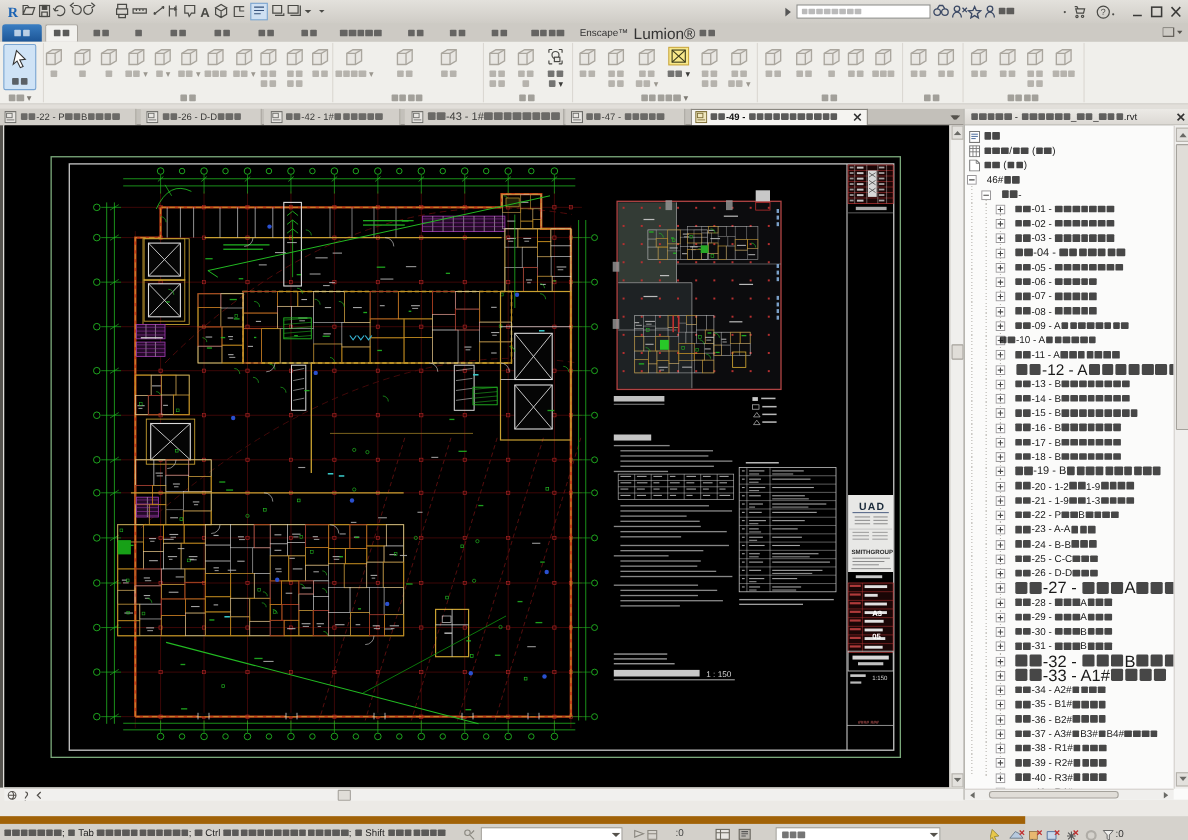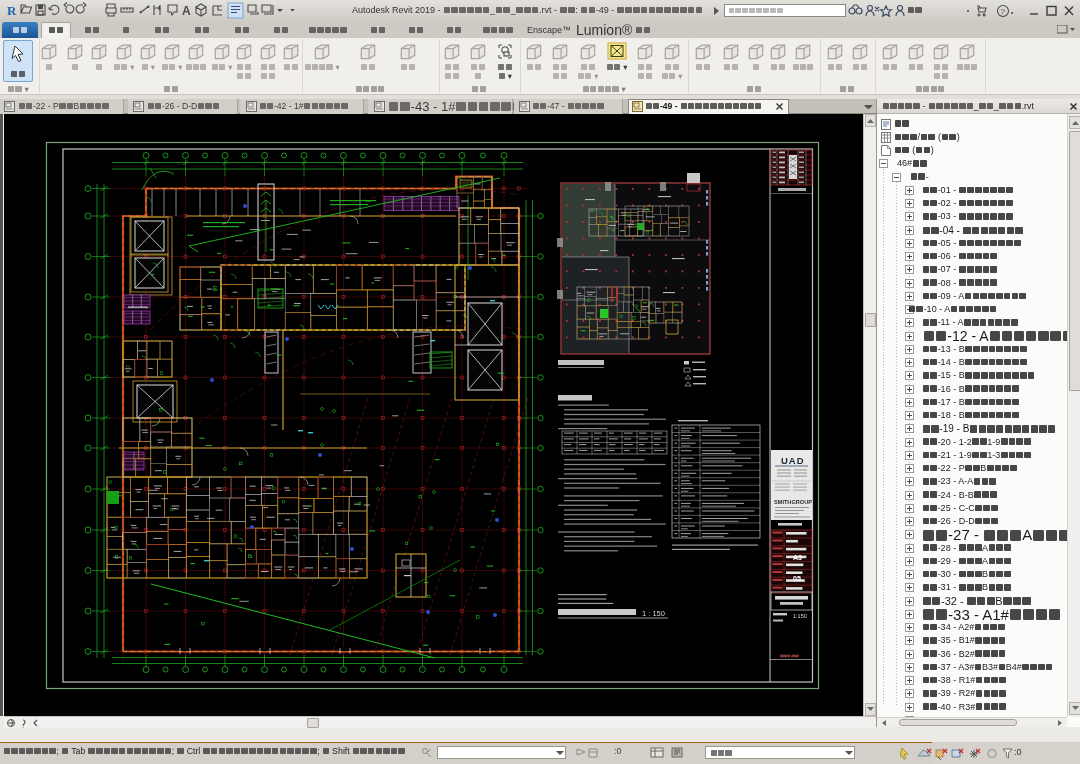--- a/index.html
+++ b/index.html
@@ -37,21 +37,20 @@
 <g stroke="#35507a" stroke-width="1">
         <path d="M231 6.5 h9 M231 9.5 h9 M231 12.5 h6"></path>
       </g>
 <g stroke="#4a4a46" fill="none" stroke-width="1.1">
 <path d="M248 5 h8 v7 h-8 z m2 9 h8 v-2"></path>
 <path d="M262 5 h9 v7 h-9 z m2 9 h9 v-9"></path>
 </g>
 <path d="M277 9 l3 3 3-3 z" fill="#4a4a46"></path>
 <path d="M290 9 l2.5 2.5 2.5-2.5 z" fill="#4a4a46"></path>
 </svg>
-    <div class="ab t9" style="left:352px;top:4px;color:#333">Autodesk Revit 2019 - <i></i><i></i><i></i><i></i><i></i><i></i>_<i></i><i></i>_<i></i><i></i><i></i>.rvt - <i></i><i></i>: <i></i><i></i>-49 - <i></i><i></i><i></i><i></i><i></i><i></i><i></i><i></i><i></i><i></i><i></i></div>
     <div class="ab" style="left:714px;top:7px;width:0;height:0;border-left:5px solid #555;border-top:4px solid transparent;border-bottom:4px solid transparent"></div>
     <div class="ab" style="left:724px;top:4px;width:122px;height:13px;background:#fff;border:1px solid #8a8a86;font-size:8px;font-style:italic;color:#999;padding:1px 3px"><i></i><i></i><i></i><i></i><i></i><i></i><i></i><i></i></div>
     <svg class="ab" style="left:848px;top:3px" width="180" height="16" viewBox="0 0 180 16">
 <g stroke="#3c4a66" fill="none" stroke-width="1.2">
 <circle cx="4" cy="8" r="3"></circle>
         <circle cx="11" cy="8" r="3"></circle>
         <path d="M4 5 l2-3 h3 l2 3"></path>
 <circle cx="22" cy="5" r="2.5"></circle>
         <path d="M18 13 c0-3 2-5 4-5 s4 2 4 5 M27 4 l4 4 m0-4 l-4 4"></path>
 <path d="M38 3 l1.5 3.5 4 .3 -3 2.6 .9 3.9 -3.4-2.1 -3.4 2.1 .9-3.9 -3-2.6 4-.3 z"></path>
@@ -393,21 +392,21 @@
       <rect x="2" y="2" width="5" height="4" fill="none" stroke="#6a6a66" stroke-width=".8"></rect>
       <path d="M2 8 h7" stroke="#6a6a66" stroke-width=".8"></path>
     </svg>
     <div class="ab" style="left:259px;top:1px;font-size:8.6px;line-height:13px;color:#3a3a38;white-space:nowrap"><i></i><i></i>-42 - 1#<i></i><i></i><i></i><i></i><i></i><i></i></div>
     <div class="ab" style="left:368px;top:0;width:145px;height:15px;background:#d2cfc9;border-right:1px solid #a8a59e"></div>
     <svg class="ab" style="left:374px;top:2px" width="11" height="11" viewBox="0 0 11 11">
       <rect x="0.5" y="0.5" width="10" height="10" fill="#e8e6e2" stroke="#6a6a66"></rect>
       <rect x="2" y="2" width="5" height="4" fill="none" stroke="#6a6a66" stroke-width=".8"></rect>
       <path d="M2 8 h7" stroke="#6a6a66" stroke-width=".8"></path>
     </svg>
-    <div class="ab" style="left:388px;top:1px;font-size:13px;line-height:13px;color:#3a3a38;white-space:nowrap"><i></i><i></i>-43 - 1#<i></i><i></i><i></i><i></i><i></i><i></i><i></i><i></i></div>
+    <div class="ab" style="left:388px;top:1px;font-size:10px;line-height:13px;color:#3a3a38;white-space:nowrap"><i></i><i></i>-43 - 1#<i></i><i></i><i></i><i></i><i></i><i></i><i></i><i></i></div>
     <div class="ab" style="left:514px;top:0;width:109px;height:15px;background:#d2cfc9;border-right:1px solid #a8a59e"></div>
     <svg class="ab" style="left:519px;top:2px" width="11" height="11" viewBox="0 0 11 11">
       <rect x="0.5" y="0.5" width="10" height="10" fill="#e8e6e2" stroke="#6a6a66"></rect>
       <rect x="2" y="2" width="5" height="4" fill="none" stroke="#6a6a66" stroke-width=".8"></rect>
       <path d="M2 8 h7" stroke="#6a6a66" stroke-width=".8"></path>
     </svg>
     <div class="ab" style="left:532px;top:1px;font-size:8.6px;line-height:13px;color:#3a3a38;white-space:nowrap"><i></i><i></i>-47 - <i></i><i></i><i></i><i></i><i></i></div>
     <div class="ab" style="left:628px;top:0;width:161px;height:15px;background:#f5f4f1;border:1px solid #8a8780;border-bottom:none"></div>
     <svg class="ab" style="left:632px;top:2px" width="11" height="11" viewBox="0 0 11 11">
       <rect x="0.5" y="0.5" width="10" height="10" fill="#f0e8c0" stroke="#7a6a30"></rect>
@@ -2031,21 +2030,21 @@
       <div class="ab" style="left:45px;top:454.0px;font-size:9px;line-height:13px;color:#1a1a1a;white-space:nowrap"><i></i><i></i>-30 - <i></i><i></i><i></i>B<i></i><i></i><i></i></div>
       <svg class="ab" style="left:28px;top:469.25px" width="9" height="9" viewBox="0 0 9 9">
         <rect x="0.5" y="0.5" width="8" height="8" fill="#fff" stroke="#9a989a"></rect>
         <path d="M2 4.5 h5 M4.5 2 v5" stroke="#4a4a4a" stroke-width="1"></path>
       </svg>
       <div class="ab" style="left:45px;top:467.25px;font-size:9px;line-height:13px;color:#1a1a1a;white-space:nowrap"><i></i><i></i>-31 - <i></i><i></i><i></i>B<i></i><i></i><i></i></div>
       <svg class="ab" style="left:28px;top:482.5px" width="9" height="9" viewBox="0 0 9 9">
         <rect x="0.5" y="0.5" width="8" height="8" fill="#fff" stroke="#9a989a"></rect>
         <path d="M2 4.5 h5 M4.5 2 v5" stroke="#4a4a4a" stroke-width="1"></path>
       </svg>
-      <div class="ab" style="left:45px;top:480.5px;font-size:11px;line-height:13px;color:#1a1a1a;white-space:nowrap"><i></i><i></i>-32 - <i></i><i></i><i></i>B<i></i><i></i><i></i></div>
+      <div class="ab" style="left:45px;top:480.5px;font-size:15px;line-height:13px;color:#1a1a1a;white-space:nowrap"><i></i><i></i>-32 - <i></i><i></i><i></i>B<i></i><i></i><i></i></div>
       <svg class="ab" style="left:28px;top:495.75px" width="9" height="9" viewBox="0 0 9 9">
         <rect x="0.5" y="0.5" width="8" height="8" fill="#fff" stroke="#9a989a"></rect>
         <path d="M2 4.5 h5 M4.5 2 v5" stroke="#4a4a4a" stroke-width="1"></path>
       </svg>
       <div class="ab" style="left:45px;top:493.75px;font-size:15px;line-height:13px;color:#1a1a1a;white-space:nowrap"><i></i><i></i>-33 - A1#<i></i><i></i><i></i><i></i></div>
       <svg class="ab" style="left:28px;top:509.0px" width="9" height="9" viewBox="0 0 9 9">
         <rect x="0.5" y="0.5" width="8" height="8" fill="#fff" stroke="#9a989a"></rect>
         <path d="M2 4.5 h5 M4.5 2 v5" stroke="#4a4a4a" stroke-width="1"></path>
       </svg>
       <div class="ab" style="left:45px;top:507.0px;font-size:9px;line-height:13px;color:#1a1a1a;white-space:nowrap"><i></i><i></i>-34 - A2#<i></i><i></i><i></i><i></i></div>
@@ -2102,21 +2101,21 @@
       </svg>
       <div class="ab" style="left:22px;top:1px;width:118px;height:7px;background:#e0ddd8;border:1px solid #a5a29c;border-radius:3px"></div>
       <svg class="ab" style="left:180px;top:2px" width="6" height="6">
         <path d="M1 0 l4 3 -4 3 z" fill="#6a6a66"></path>
       </svg>
     </div>
   </div>
 <svg class="ab" style="left:865px;top:104px" width="8" height="6">
     <path d="M0 1 l4 4 4-4 z" fill="#55524c"></path>
   </svg>
-<div class="ab" style="left:0;top:742px;width:932px;height:22px;background:#d3d0ca;border-top:1px solid #a16207">
+<div class="ab" style="left:0;top:742px;width:932px;height:22px;background:#d3d0ca;border-top:7px solid #a16207">
     <div class="ab" style="left:3px;top:3px;font-size:8.8px;color:#222;white-space:nowrap"><i></i><i></i><i></i><i></i><i></i><i></i><i></i>; <i></i> Tab <i></i><i></i><i></i><i></i><i></i><i></i><i></i><i></i><i></i><i></i><i></i>; <i></i> Ctrl <i></i><i></i><i></i><i></i><i></i><i></i><i></i><i></i><i></i><i></i><i></i><i></i><i></i><i></i><i></i>; <i></i> Shift <i></i><i></i><i></i><i></i><i></i><i></i><i></i></div>
     <svg class="ab" style="left:421px;top:4px" width="12" height="12" viewBox="0 0 12 12">
       <g stroke="#8a877f" fill="none">
         <circle cx="4" cy="4" r="2.5"></circle>
         <path d="M6 6 l4 4 m-3-5 l3-3"></path>
       </g>
     </svg>
     <div class="ab" style="left:437px;top:3px;width:129px;height:13px;background:#fff;border:1px solid #9a978f"></div>
     <svg class="ab" style="left:556px;top:8px" width="8" height="5">
       <path d="M0 0 l4 4 4-4 z" fill="#55524c"></path>

